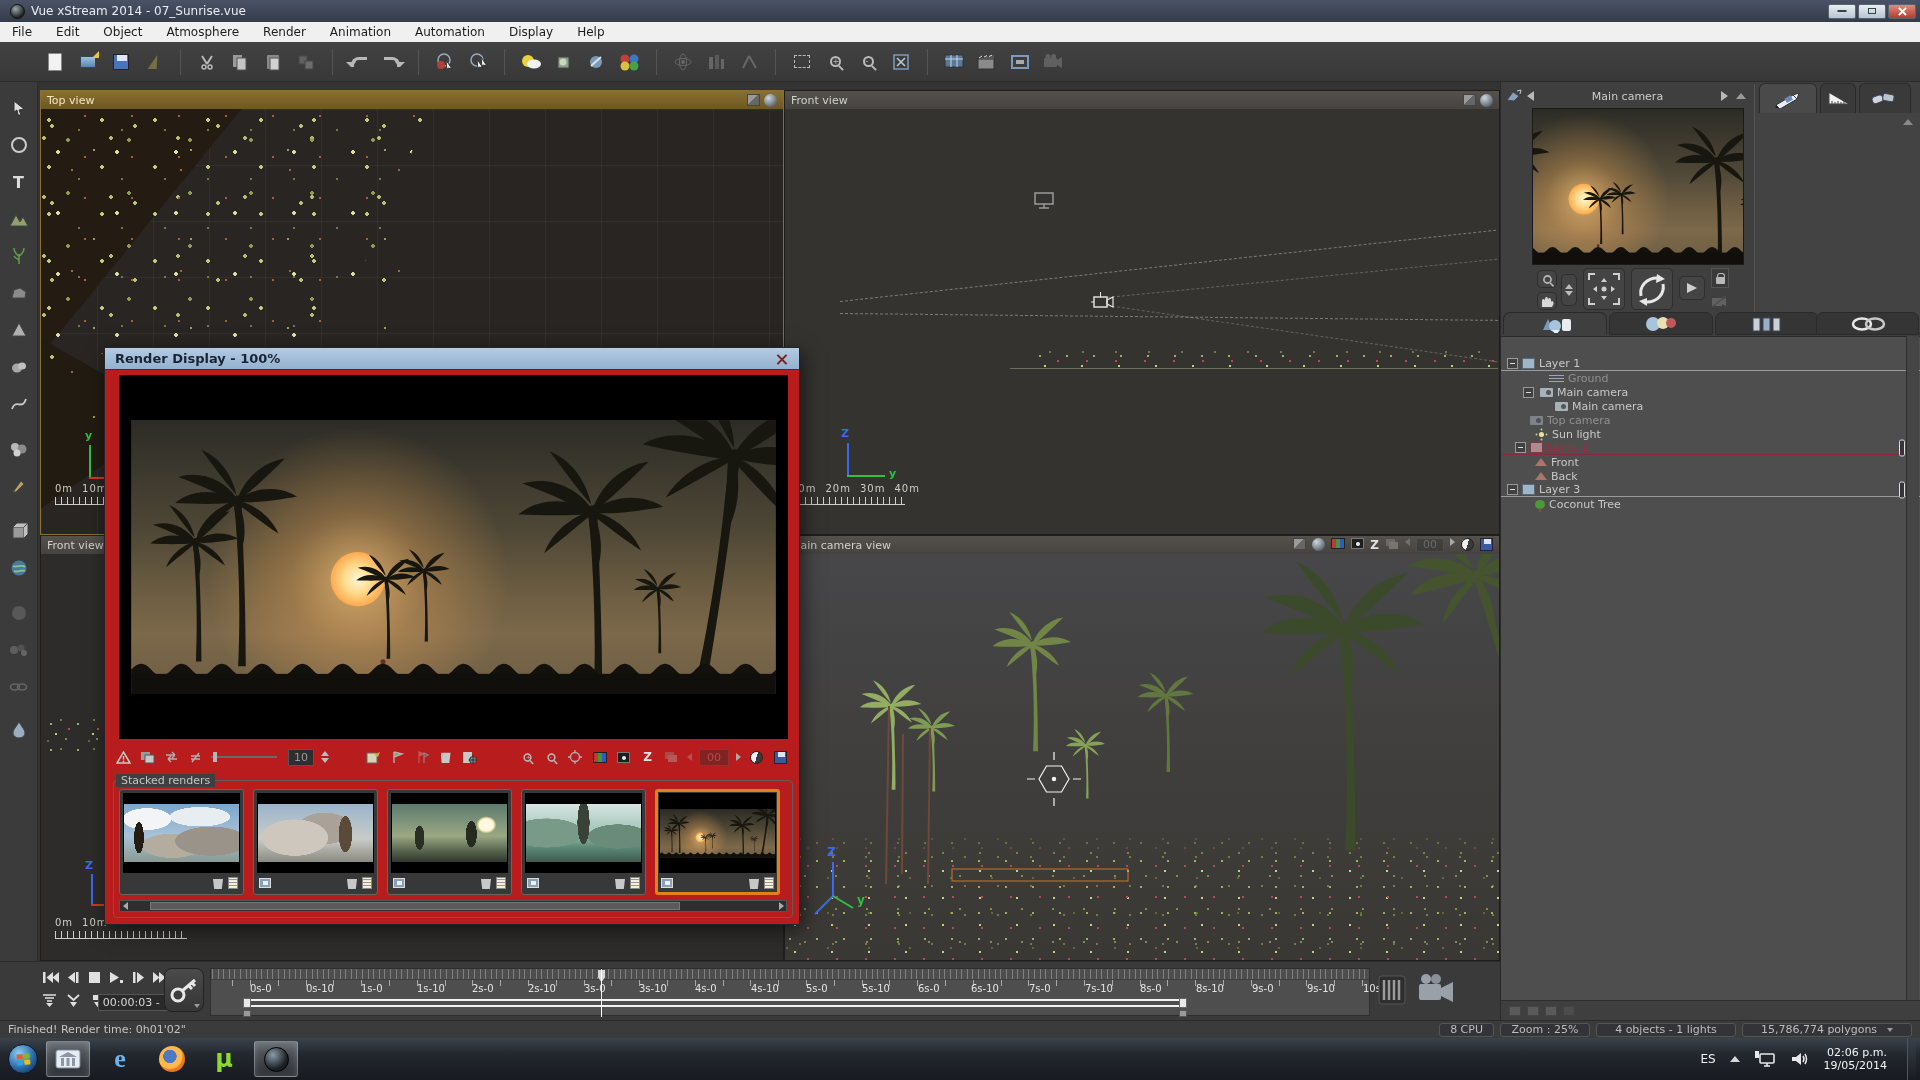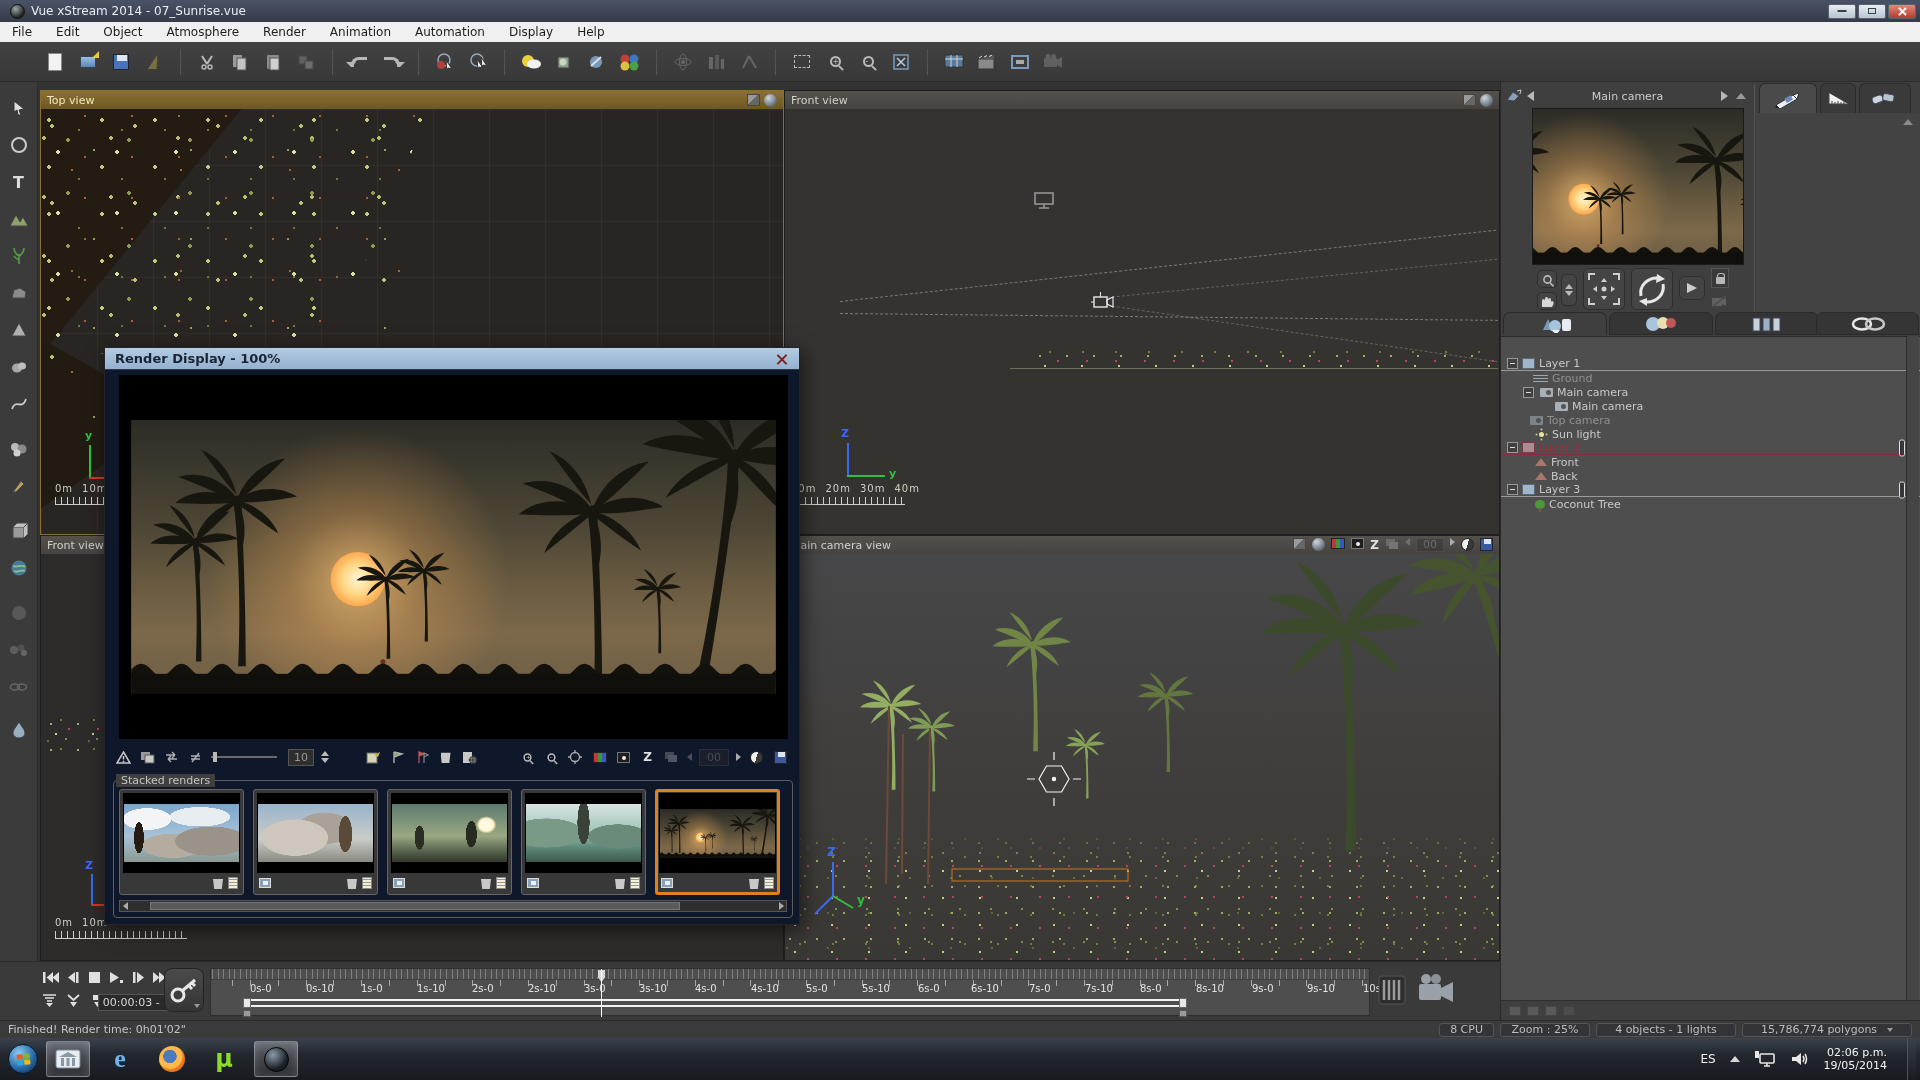--- a/index.html
+++ b/index.html
@@ -158,21 +158,21 @@
 .tri-up{width:0;height:0;border-left:5px solid transparent;border-right:5px solid transparent;border-bottom:6px solid #d8d8d8}
 
 
 #popup{left:297px;top:153px;width:201px;height:128px;background:#3e3e3e;border:1px solid #262626;box-shadow:0 3px 10px rgba(0,0,0,.5);z-index:20;color:#dcdcdc;font-size:12px}
 .pbox{position:absolute;left:10px;right:10px;height:26px;border:1px solid #7a7a7a;border-radius:6px;display:flex;align-items:center;padding:0 8px}
 #abortbtn{margin-left:auto;width:52px;height:18px;background:#474747;border:1px solid #5e5e5e;border-radius:4px;color:#8a8a8a;display:flex;align-items:center;justify-content:center}
 #hintrow{position:absolute;left:0;right:0;top:108px;display:flex;align-items:center;justify-content:center;gap:8px}
 .hidetri{width:0;height:0;border-left:7px solid transparent;border-right:7px solid transparent;border-top:9px solid #e8e8e8;position:relative}
 
 
-#rwin{left:104px;top:347px;width:696px;height:578px;background:#0f172a;border:1px solid #23252a;box-shadow:3px 5px 18px rgba(0,0,0,.55);z-index:30}
+#rwin{left:104px;top:347px;width:696px;height:578px;background:#b91c1c;border:1px solid #23252a;box-shadow:3px 5px 18px rgba(0,0,0,.55);z-index:30}
 #rwin-title{position:absolute;left:0;top:0;right:0;height:22px;background:linear-gradient(#b4cbe2,#93b1cf);color:#182433;font-weight:bold;font-size:13px;display:flex;align-items:center;padding:0 10px;border-bottom:1px solid #2e3642}
 #rwin-close{margin-left:auto;width:14px;height:14px;position:relative}
 #rwin-close::before,#rwin-close::after{content:"";position:absolute;left:6px;top:1px;width:2px;height:13px;background:#7a2020}
 #rwin-close::before{transform:rotate(45deg)}#rwin-close::after{transform:rotate(-45deg)}
 #rimgarea{position:absolute;left:14px;top:27px;width:669px;height:364px;background:#000;display:flex;align-items:center;justify-content:center}
 #rtools{position:absolute;left:10px;top:396px;right:10px;height:26px;display:flex;align-items:center;gap:7px}
 .hico{width:17px;height:15px;display:flex;align-items:center;justify-content:center;flex:none}
 .i-rgb{width:14px;height:11px;background:linear-gradient(90deg,#c03838 33%,#3a9a3a 33% 66%,#3858c0 66%);border:1px solid #222}
 .i-alpha{width:13px;height:11px;background:#1e1e1e;border:1px solid #777;position:relative}
 .i-alpha::after{content:"";position:absolute;left:4px;top:3px;width:4px;height:4px;border-radius:50%;background:#eee}
@@ -796,21 +796,21 @@
     <div id="layers">
       <div class="lrow hdr" style="padding-left:6px">
         <span class="exp"></span>
           <span class="lpage"></span>
         <span class="lab">Layer 1</span>
         <span class="rend"><span class="lock"></span></span>
         <span class="rbox">
             <span class="tri-dn"></span>
           </span>
       </div>
-      <div class="lrow dimtx" style="padding-left:32px">
+      <div class="lrow dimtx" style="padding-left:48px">
         <span class="gico"></span>
         <span class="lab">Ground</span>
         <span class="rend"><span class="lock"></span></span>
         <span class="rbox">
             <span class="tri-dn"></span>
           </span>
       </div>
       <div class="lrow" style="padding-left:22px">
         <span class="exp"></span>
           <span class="camico"></span>
@@ -837,21 +837,21 @@
           </span>
       </div>
       <div class="lrow" style="padding-left:34px">
         <span class="lightico"></span>
         <span class="lab">Sun light</span>
         <span class="rend"><span class="eye"></span></span>
         <span class="rbox">
             <span class="tri-dn"></span>
           </span>
       </div>
-      <div class="lrow hdr-red red" style="padding-left:6px">
+      <div class="lrow hdr-red red" style="padding-left:14px">
         <span class="exp"></span>
           <span class="lpage" style="background:#b08a92;border-color:#7a3a44"></span>
         <span class="lab">Layer 2</span>
         <span class="rend"><span class="eyebox"><span class="eye"></span></span></span>
         <span class="rbox">
             <span class="tri-dn"></span>
           </span>
       </div>
       <div class="lrow" style="padding-left:34px">
         <span class="mico"></span>

